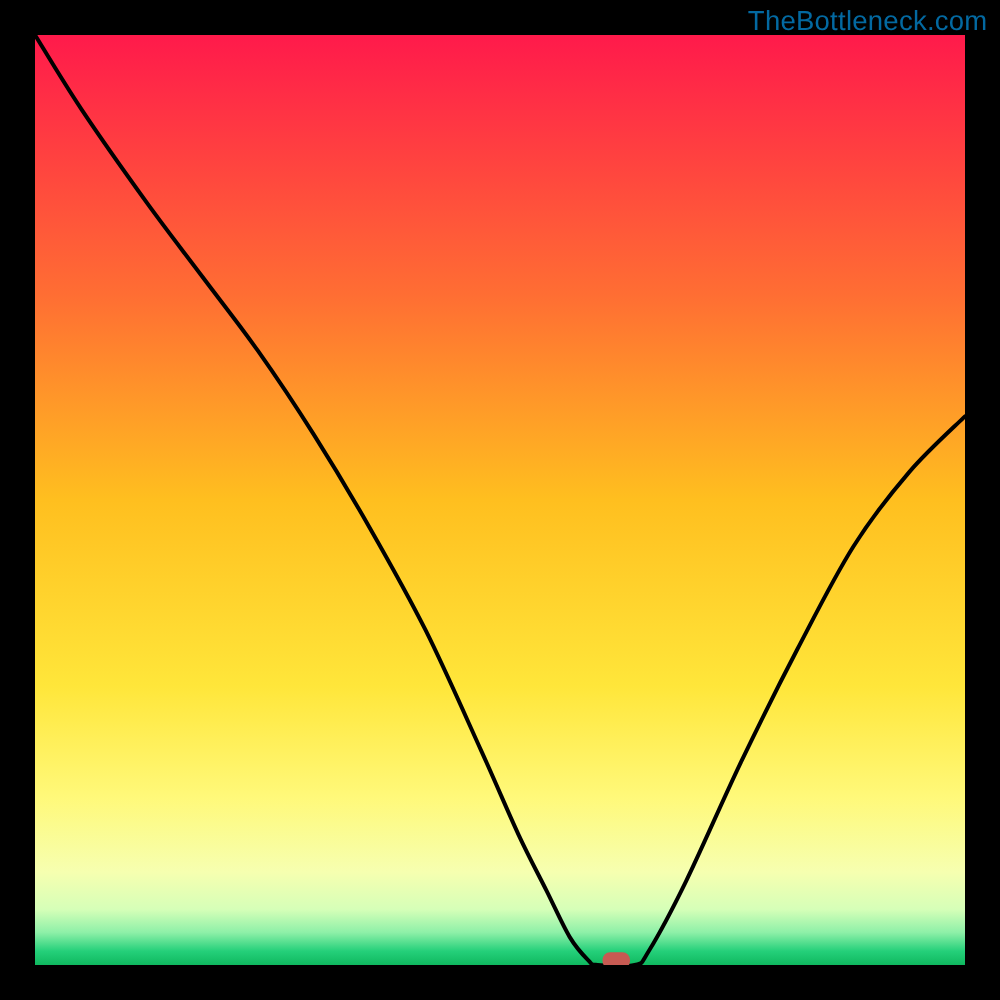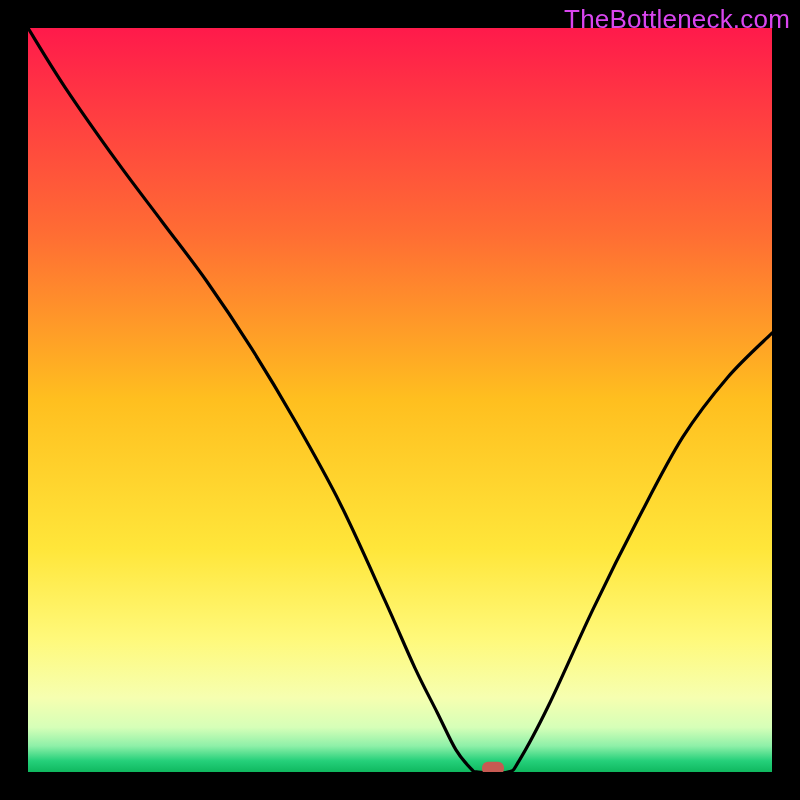--- a/index.html
+++ b/index.html
@@ -16,22 +16,22 @@
     left: 0;
     top: 0;
     width: 800px;
     height: 800px;
     background: #000;
   }
   .watermark {
     position: absolute;
     top: 4px;
     right: 10px;
-    color: #d946ef;
-    font-size: 26px;
+    color: #0369a1;
+    font-size: 22px;
     font-weight: 500;
     letter-spacing: 0.2px;
     z-index: 3;
   }
   .plot {
     position: absolute;
     left: 28px;
     top: 28px;
     width: 744px;
     height: 744px;

